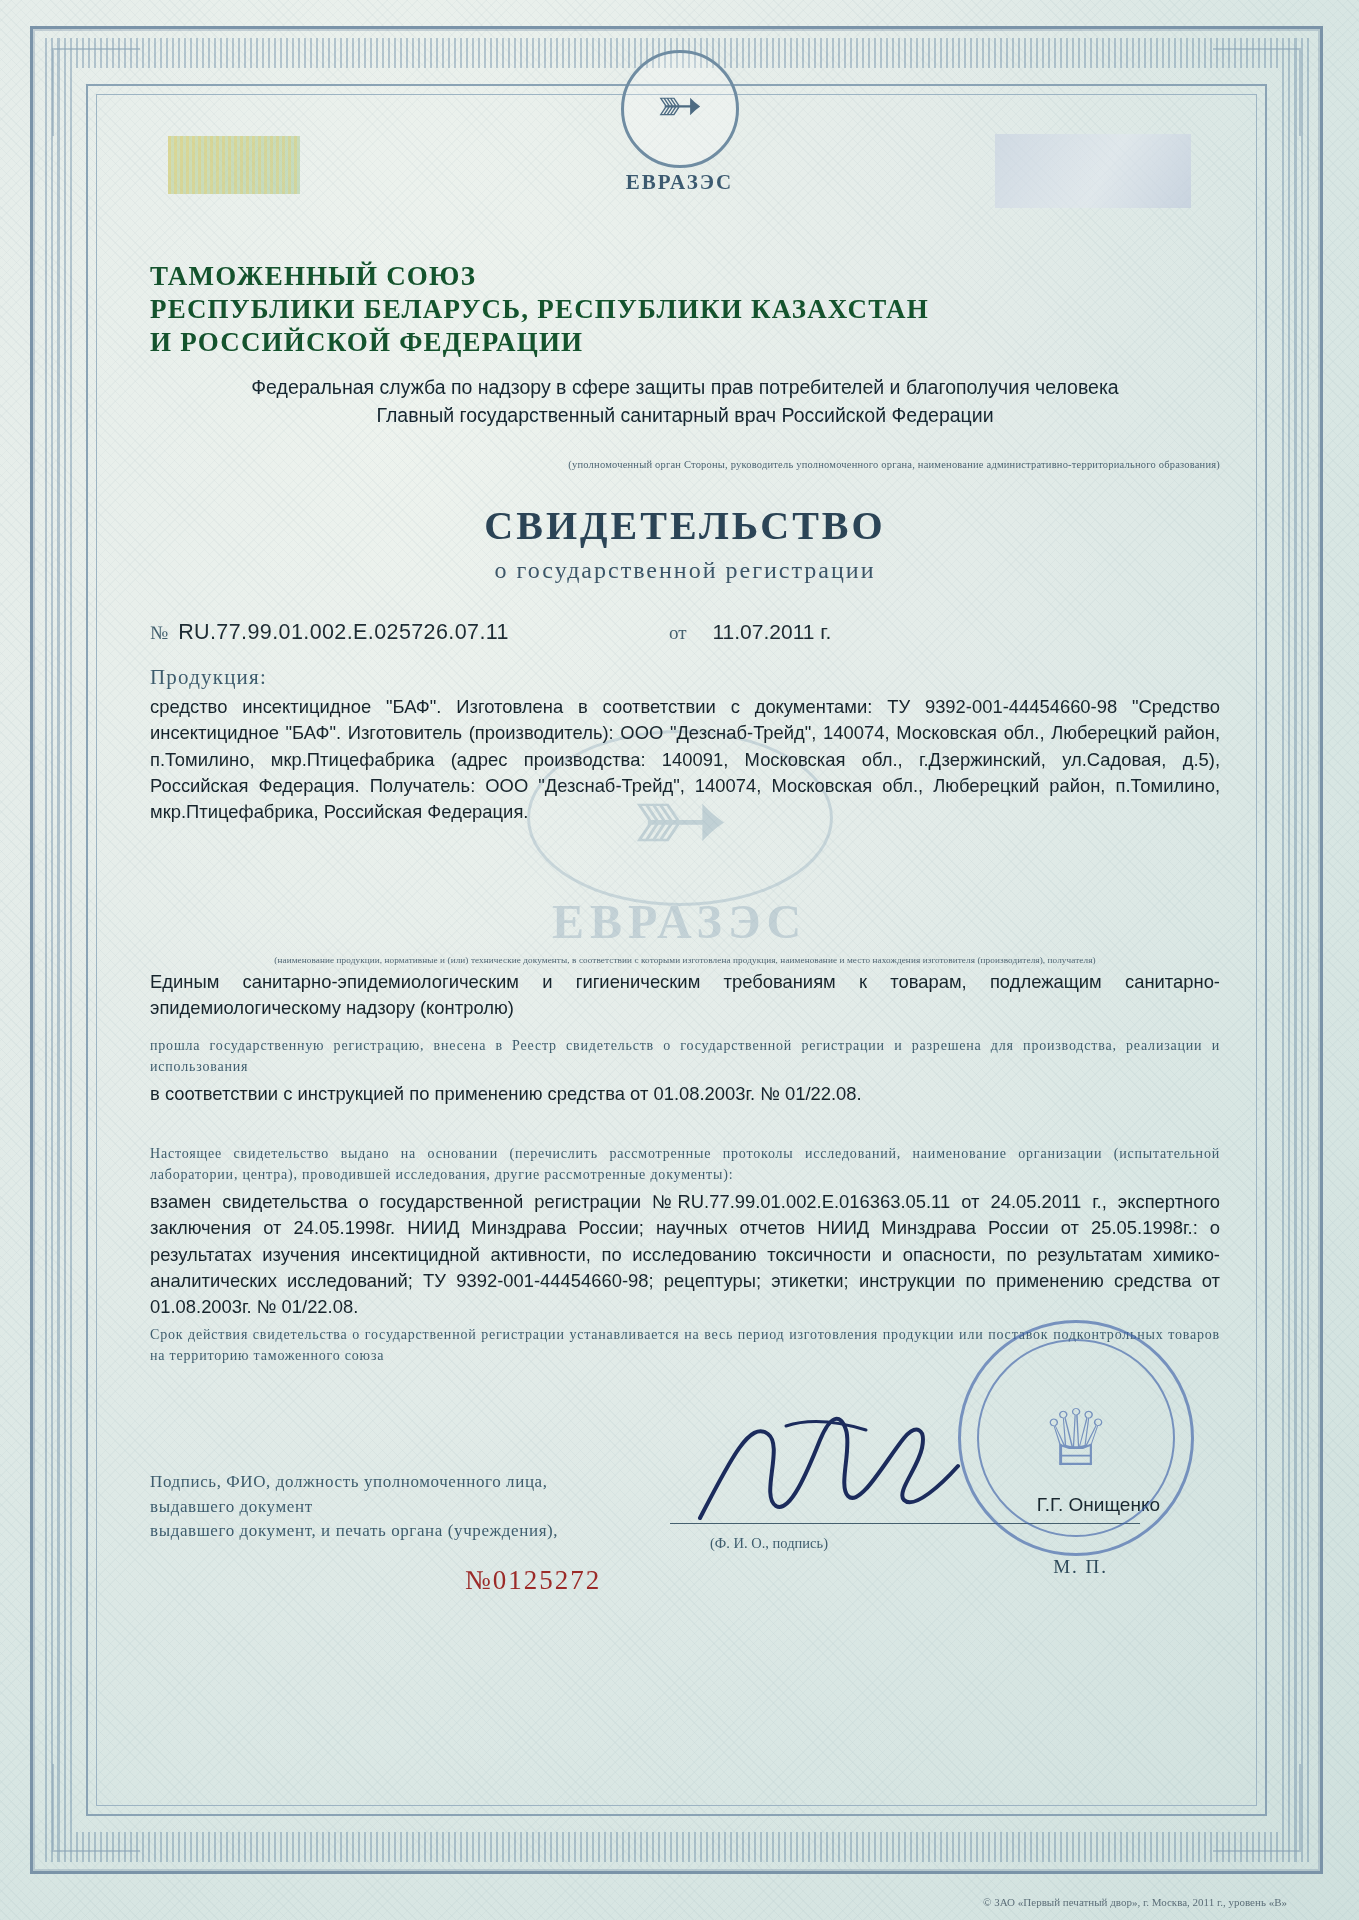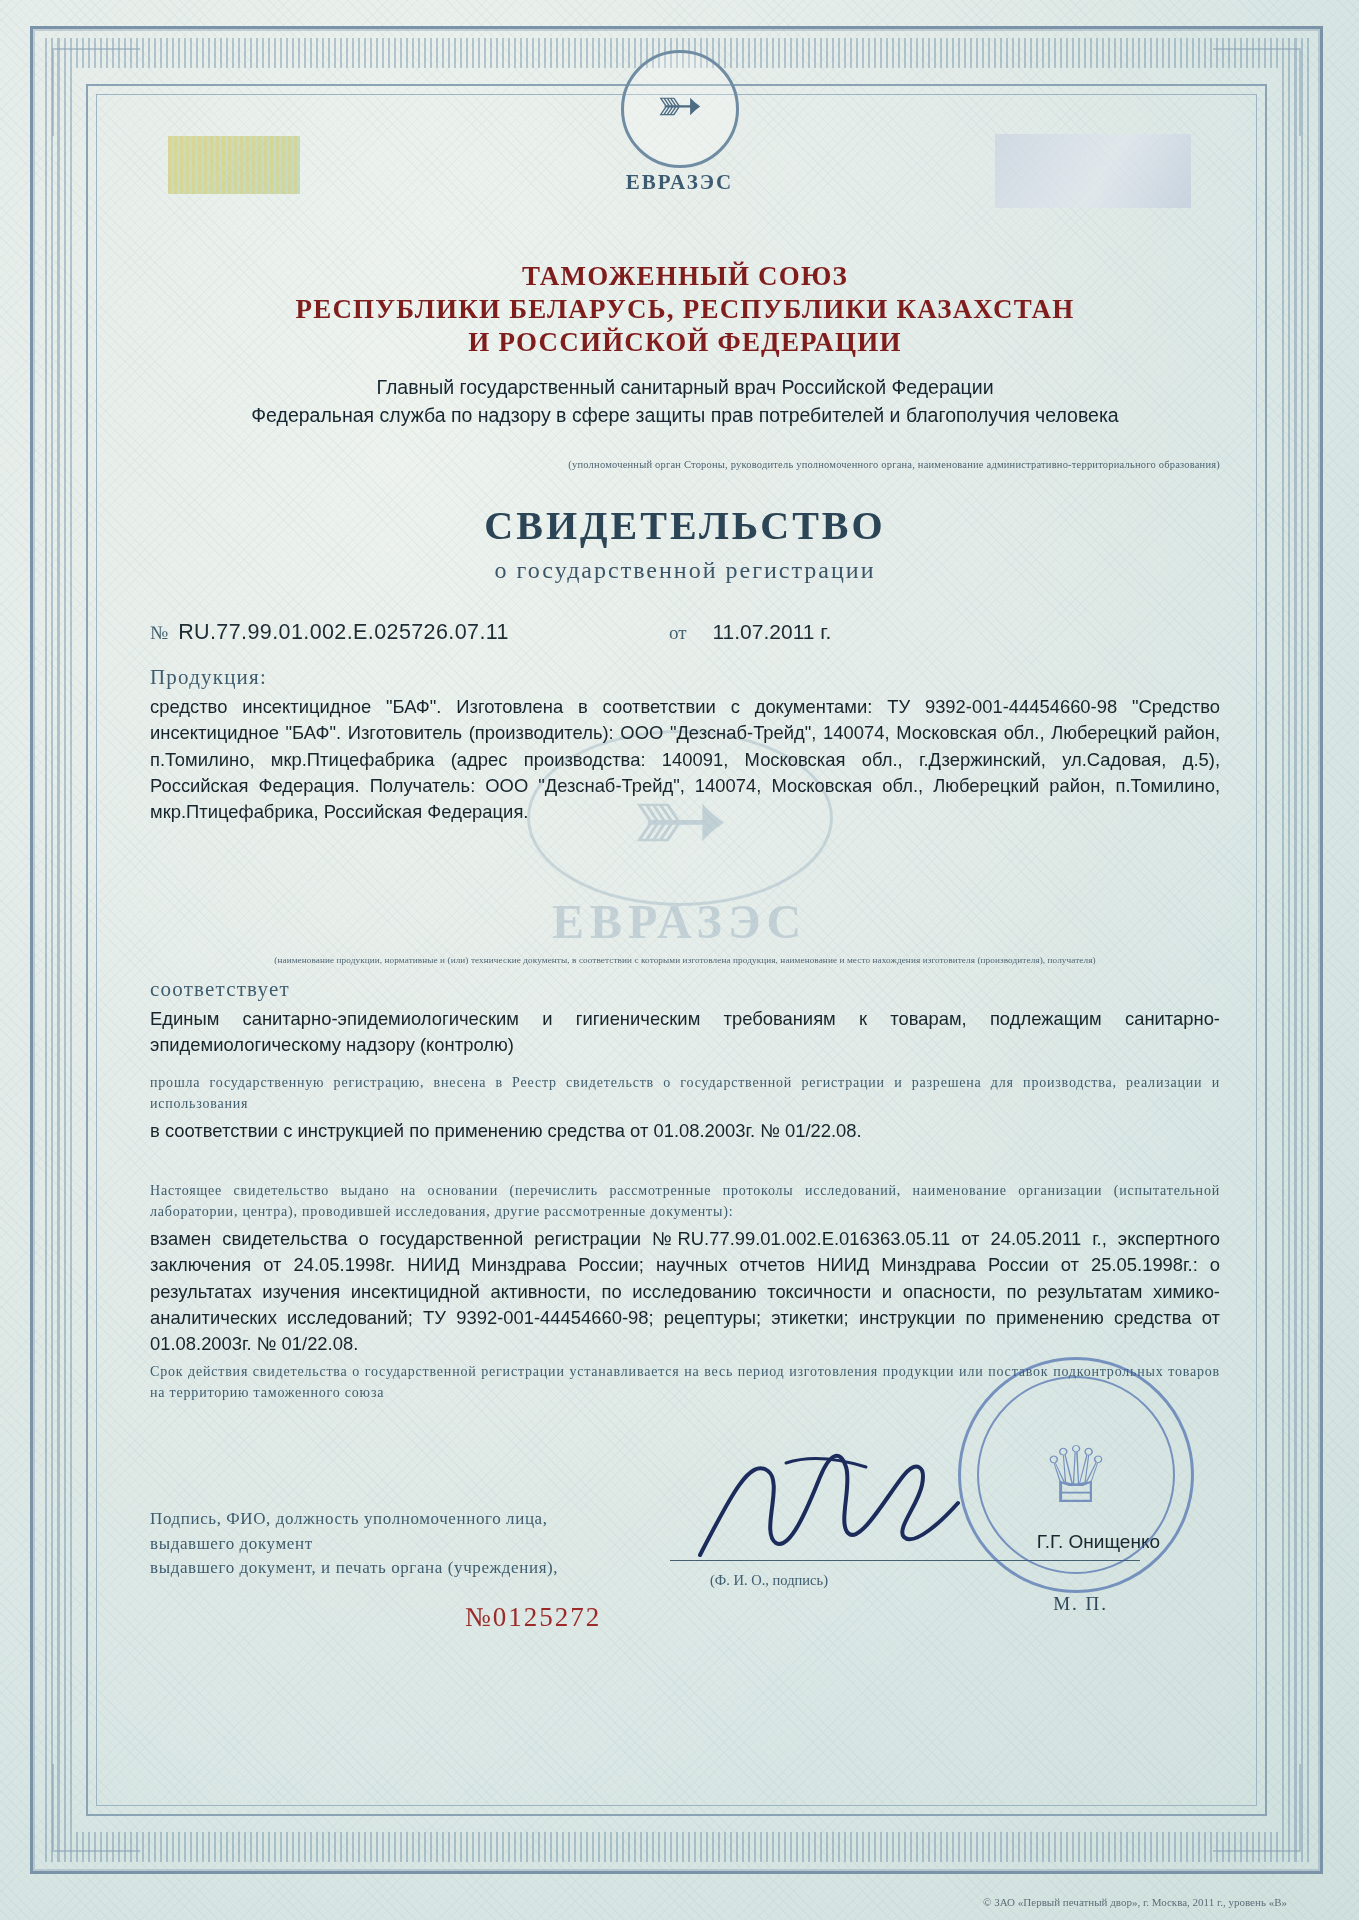--- a/index.html
+++ b/index.html
@@ -124,27 +124,26 @@
     opacity: .75;
   }
   .holo-right {
     position: absolute;
     right: 168px; top: 134px;
     width: 196px; height: 74px;
     background: linear-gradient(120deg, rgba(200,210,225,.85), rgba(225,230,240,.65) 55%, rgba(190,200,220,.8));
     opacity: .8;
   }
   h1.tc-title {
-    text-align: center;
     font-family: "Liberation Serif", serif;
     font-size: 27px;
     line-height: 1.22;
     letter-spacing: 1.2px;
     font-weight: bold;
-    color: #7f1d1d;
+    color: #14532d;
     margin: 0;
   }
   .org-lines {
     text-align: center;
     font-size: 19.5px;
     line-height: 1.45;
     margin-top: 14px;
     color: #152630;
   }
   .tiny-note {
@@ -407,43 +406,42 @@
   <div class="content">
     <div style="height:150px"></div>
 
     <h1 class="tc-title">
       <span>ТАМОЖЕННЫЙ СОЮЗ</span><br>
       <span>РЕСПУБЛИКИ БЕЛАРУСЬ, РЕСПУБЛИКИ КАЗАХСТАН</span><br>
       <span>И РОССИЙСКОЙ ФЕДЕРАЦИИ</span>
     </h1>
 
     <div class="org-lines">
+      <div>Федеральная служба по надзору в сфере защиты прав потребителей и благополучия человека</div>
       <div>Главный государственный санитарный врач Российской Федерации</div>
-      <div>Федеральная служба по надзору в сфере защиты прав потребителей и благополучия человека</div>
     </div>
 
     <div class="tiny-note">(уполномоченный орган Стороны, руководитель уполномоченного органа, наименование административно-территориального образования)</div>
 
     <div class="cert-title">СВИДЕТЕЛЬСТВО</div>
     <div class="cert-sub">о государственной регистрации</div>
 
     <div class="numrow">
       <span class="no-sym">№</span>
       <span class="num-val">RU.77.99.01.002.Е.025726.07.11</span>
       <span class="ot">от</span>
       <span class="date-val">11.07.2011 г.</span>
     </div>
 
     <div class="lbl-serif">Продукция:</div>
     <div class="body-text">средство инсектицидное "БАФ". Изготовлена в соответствии с документами: ТУ 9392-001-44454660-98 "Средство инсектицидное "БАФ". Изготовитель (производитель): ООО "Дезснаб-Трейд", 140074, Московская обл., Люберецкий район, п.Томилино, мкр.Птицефабрика (адрес производства: 140091, Московская обл., г.Дзержинский, ул.Садовая, д.5), Российская Федерация.  Получатель: ООО "Дезснаб-Трейд", 140074, Московская обл., Люберецкий район, п.Томилино, мкр.Птицефабрика, Российская Федерация.</div>
 
     <div style="height:120px"></div>
     <div class="microline">(наименование продукции, нормативные и (или) технические документы, в соответствии с которыми изготовлена продукция, наименование и место нахождения изготовителя (производителя), получателя)</div>
 
-    <div class="lbl-serif" style="margin-top:12px">соответствует</div>
     <div class="body-text">Единым санитарно-эпидемиологическим и гигиеническим требованиям к товарам, подлежащим санитарно-эпидемиологическому надзору (контролю)</div>
 
     <div class="para-serif">прошла государственную регистрацию, внесена в Реестр свидетельств о государственной регистрации и разрешена для производства, реализации и использования</div>
     <div class="body-text">в соответствии с инструкцией по применению средства от 01.08.2003г. № 01/22.08.</div>
 
     <div class="spacer-md"></div>
 
     <div class="para-serif">Настоящее свидетельство выдано на основании (перечислить рассмотренные протоколы исследований, наименование организации (испытательной лаборатории, центра), проводившей исследования, другие рассмотренные документы):</div>
     <div class="body-text">взамен свидетельства о государственной регистрации №RU.77.99.01.002.Е.016363.05.11 от 24.05.2011 г., экспертного заключения от 24.05.1998г. НИИД Минздрава России; научных отчетов НИИД Минздрава России от 25.05.1998г.: о результатах изучения инсектицидной активности, по исследованию токсичности и опасности, по результатам химико-аналитических исследований; ТУ 9392-001-44454660-98; рецептуры; этикетки; инструкции по применению средства от 01.08.2003г. № 01/22.08.</div>
 

